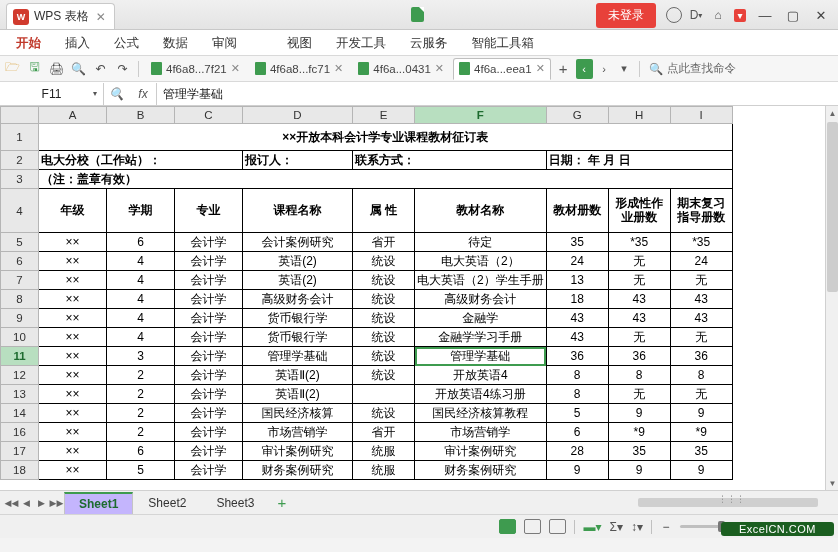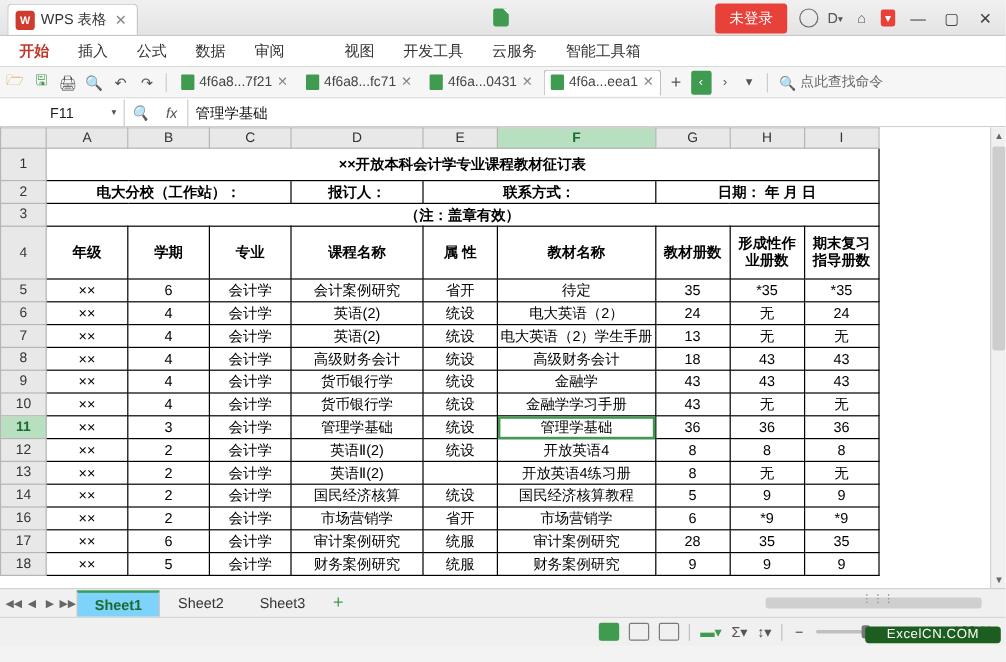--- a/index.html
+++ b/index.html
@@ -146,21 +146,21 @@
   .rowhdr.sel { background: #b8dfc0; color: #1d6b2f; font-weight: bold;}
   td.cell {
     border: 1px solid #d6d6d6;
     font-size: 12px; color: #000;
     padding: 0 2px;
     white-space: nowrap; overflow: hidden;
     height: 19px;
   }
   td.b { border: 1px solid #000; }
   .ctr { text-align: center; }
-  .lft { text-align: center; }
+  .lft { text-align: left; }
   .bold { font-weight: bold; }
   .title-cell { font-size: 17px; font-weight: bold; text-align: center; }
   .hdr-cell { font-weight: bold; text-align: center; font-size: 12.5px; }
   .active-cell { outline: 2px solid #3e9b4f; outline-offset: -2px; }
   
   .vscroll {
     position: absolute; right: 0; top: 0; width: 13px; bottom: 0;
     background: #f0f0f0; border-left: 1px solid #d0d0d0;
   }
   .vthumb { position: absolute; top: 16px; left: 1px; width: 11px; height: 170px; background: #cdcdcd; border-radius: 2px;}
@@ -172,21 +172,21 @@
     border-top: 1px solid #d0d0d0;
     padding-left: 4px; gap: 0px;
   }
   .sheetnav { width: 15px; text-align: center; color: #666; font-size: 9px; }
   .sheet-tab {
     height: 22px; padding: 0 14px; font-size: 12px; color: #333;
     display: flex; align-items: center;
     border: 1px solid transparent;
   }
   .sheet-tab.active {
-    background: #7dd3fc; font-weight: bold; color: #1d6b2f;
+    background: #c4b5fd; font-weight: bold; color: #1d6b2f;
     border: 1px solid #c4c4c4; border-top: 2px solid #3e9b4f; border-bottom: none;
   }
   .sheet-plus { font-size: 15px; color: #3e9b4f; padding: 0 8px; }
   
   .statusbar {
     height: 24px; background: #f0f0f0; border-top: 1px solid #d5d5d5;
     display: flex; align-items: center; position: relative;
   }
   .sb-right { position: absolute; right: 4px; display: flex; align-items: center; gap: 8px;}
   .viewico { width: 17px; height: 15px; border: 1px solid #7a7a7a; border-radius: 2px; }

